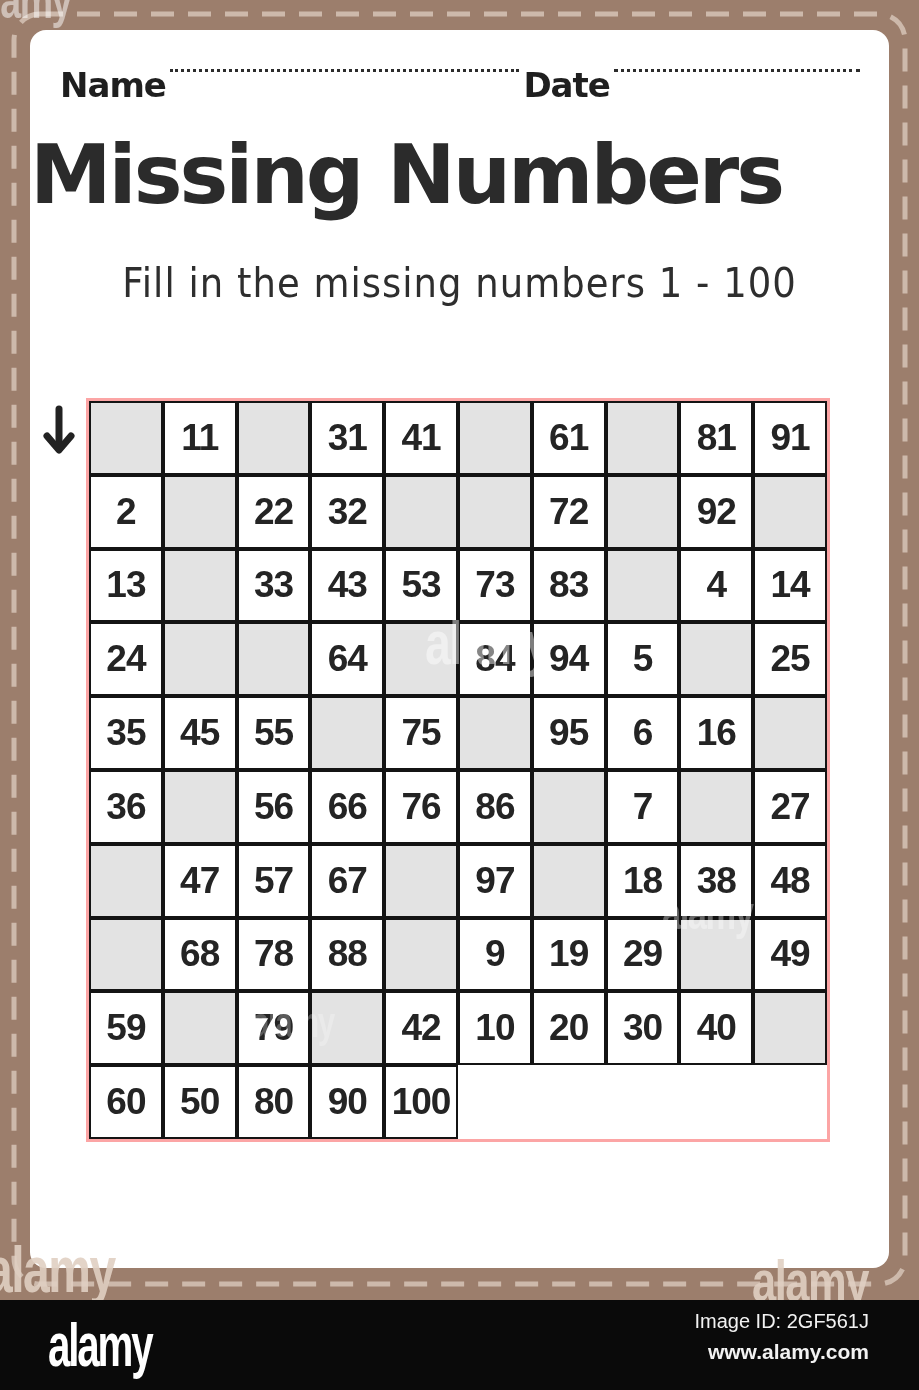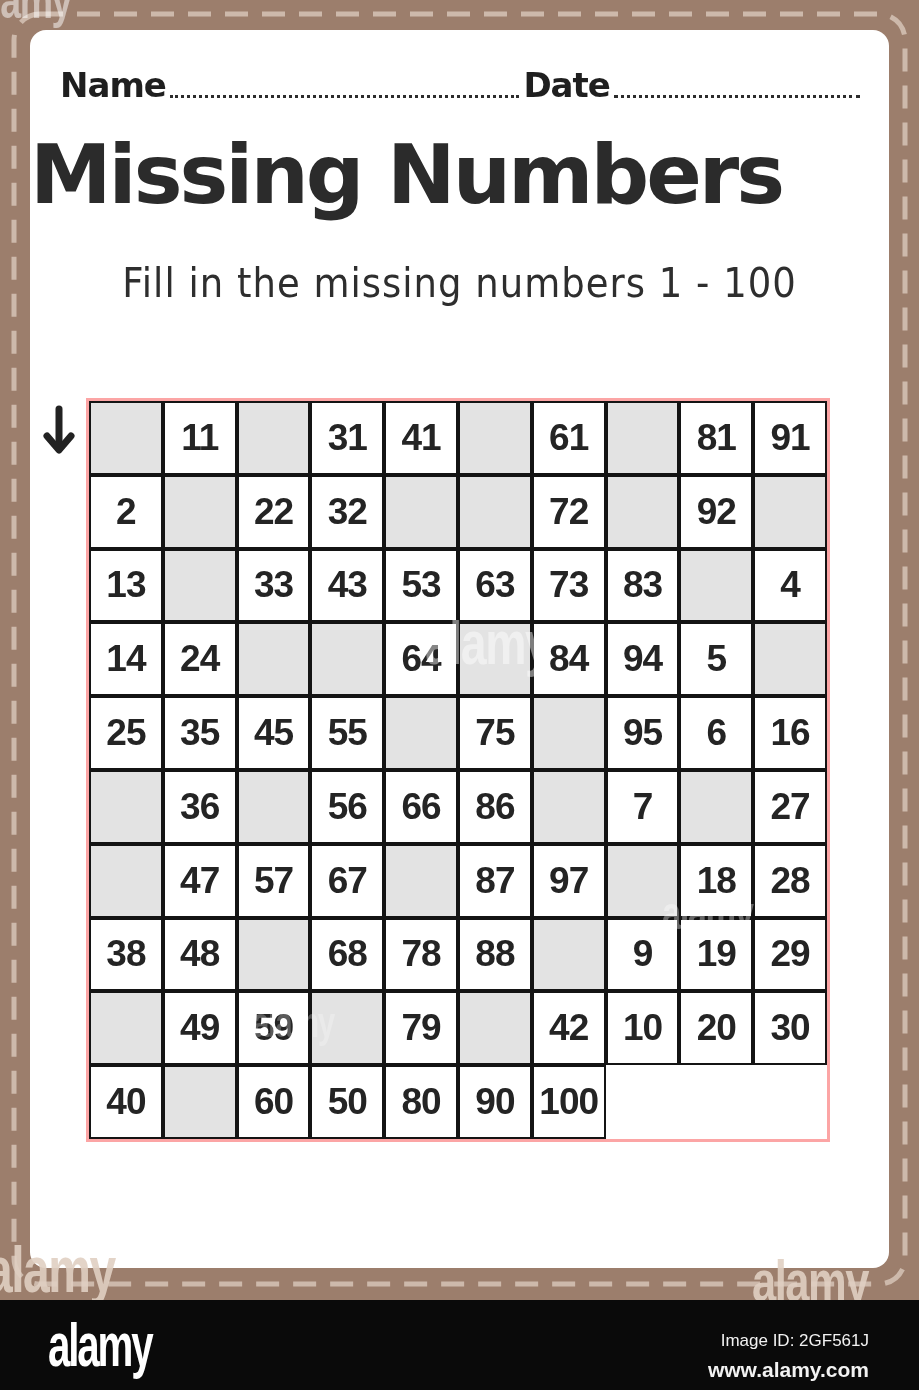--- a/index.html
+++ b/index.html
@@ -14,21 +14,21 @@
   }
   .dashsvg{position:absolute;left:0;top:0;}
   
   .page{
     position:absolute;left:30px;top:30px;width:859px;height:1238px;
     background:#ffffff;border-radius:16px;
   }
   
   .head-row{
     position:absolute;left:30px;right:25px;top:38px;
-    display:flex;align-items:flex-end;
+    display:flex;align-items:flex-start;
   }
   .lbl{
     font-family:"DejaVu Sans","Liberation Sans",sans-serif;
     font-weight:bold;font-size:34px;color:#1f1f1f;letter-spacing:-1px;line-height:1;
   }
   .dots{
     border-bottom:3px dotted #2c2c2c;height:1px;margin:0 4px 4px 4px;
   }
   .dots-name{flex:355;}
   .dots-date{flex:250;}
@@ -75,21 +75,21 @@
     position:absolute;left:0;top:1300px;width:919px;height:90px;background:#0a0a0a;
   }
   .alamy-logo{
     position:absolute;left:48px;top:14px;color:#ffffff;
     font-weight:bold;font-size:56px;line-height:1;letter-spacing:-3px;
     transform:scaleX(.72) scaleY(1.1);transform-origin:left top;
   }
   .bar-info{
     position:absolute;right:50px;top:10px;text-align:right;color:#f2f2f2;
   }
-  .bar-info .id-line{font-size:17px;font-weight:normal;margin-bottom:7px;margin-top:21px;}
+  .bar-info .id-line{font-size:20px;font-weight:normal;margin-bottom:7px;}
   .bar-info .url-line{font-size:21px;font-weight:bold;}
 </style>
 </head>
 <body>
 
 <div class="frame">
   <svg class="dashsvg" width="919" height="1300">
     <rect x="14" y="14" width="891" height="1270" rx="26" ry="26" fill="none" stroke="#cdb9ab" stroke-width="5" stroke-dasharray="23 14"></rect>
   </svg>
 
@@ -130,21 +130,20 @@
         <div class="cell empty"></div>
         <div class="cell">72</div>
         <div class="cell empty"></div>
         <div class="cell">92</div>
         <div class="cell empty"></div>
         <div class="cell">13</div>
         <div class="cell empty"></div>
         <div class="cell">33</div>
         <div class="cell">43</div>
         <div class="cell">53</div>
-        <div class="cell">63</div>
         <div class="cell">73</div>
         <div class="cell">83</div>
         <div class="cell empty"></div>
         <div class="cell">4</div>
         <div class="cell">14</div>
         <div class="cell">24</div>
         <div class="cell empty"></div>
         <div class="cell empty"></div>
         <div class="cell">64</div>
         <div class="cell empty"></div>
@@ -160,35 +159,34 @@
         <div class="cell">75</div>
         <div class="cell empty"></div>
         <div class="cell">95</div>
         <div class="cell">6</div>
         <div class="cell">16</div>
         <div class="cell empty"></div>
         <div class="cell">36</div>
         <div class="cell empty"></div>
         <div class="cell">56</div>
         <div class="cell">66</div>
+        <div class="cell">76</div>
         <div class="cell">86</div>
         <div class="cell empty"></div>
         <div class="cell">7</div>
         <div class="cell empty"></div>
         <div class="cell">27</div>
         <div class="cell empty"></div>
         <div class="cell">47</div>
         <div class="cell">57</div>
         <div class="cell">67</div>
         <div class="cell empty"></div>
-        <div class="cell">87</div>
         <div class="cell">97</div>
         <div class="cell empty"></div>
         <div class="cell">18</div>
-        <div class="cell">28</div>
         <div class="cell">38</div>
         <div class="cell">48</div>
         <div class="cell empty"></div>
         <div class="cell">68</div>
         <div class="cell">78</div>
         <div class="cell">88</div>
         <div class="cell empty"></div>
         <div class="cell">9</div>
         <div class="cell">19</div>
         <div class="cell">29</div>

